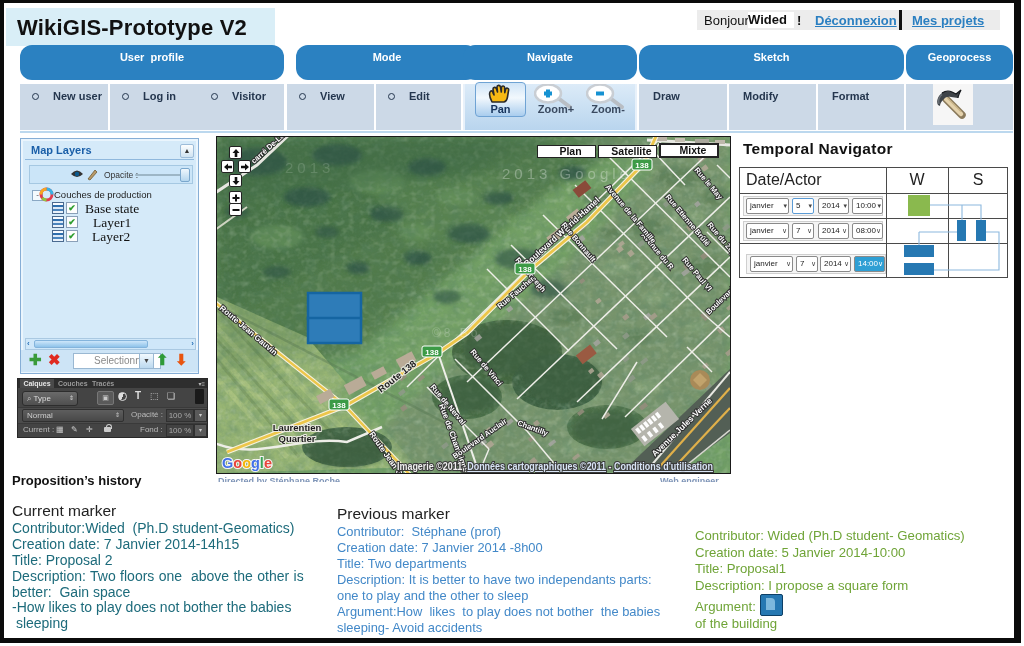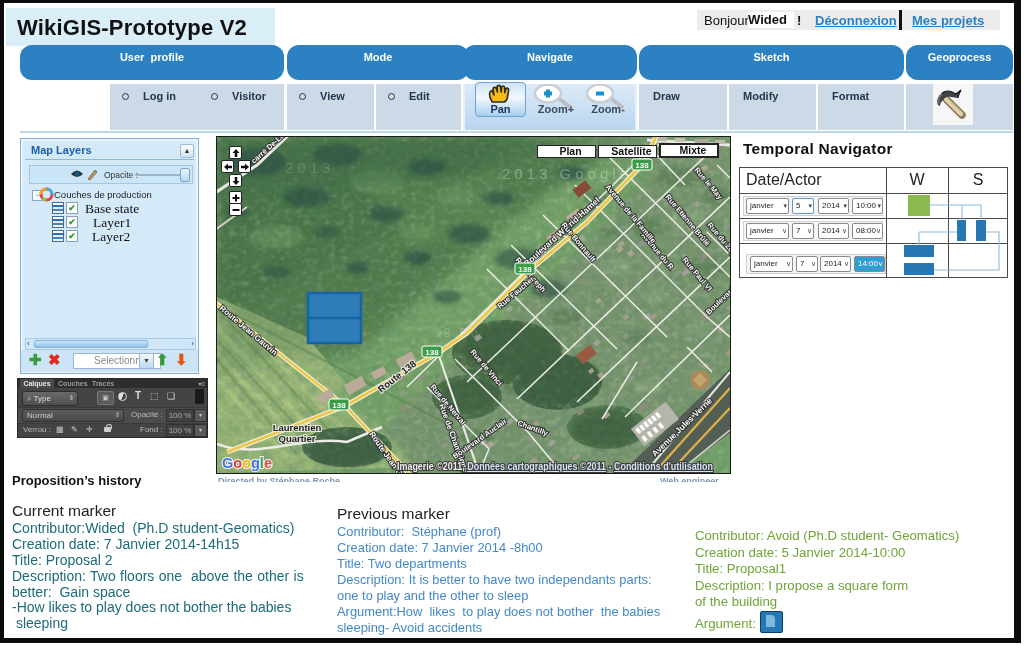--- a/index.html
+++ b/index.html
@@ -32,25 +32,29 @@
 <div class="abs" id="userstrip">
  <span class="abs" style="left:7px;top:3px;">Bonjour</span>
  <span class="abs" style="left:51px;top:2px;width:46px;height:16px;background:#fff;font-weight:700;">Wided</span>
  <span class="abs" style="left:100px;top:3px;font-weight:700;">!</span>
  <a class="lk abs" style="left:118px;top:3px;">Déconnexion</a>
  <span class="abs" style="left:202px;top:0px;width:2.5px;height:20px;background:#111;"></span>
  <a class="lk abs" style="left:215px;top:3px;">Mes projets</a>
 </div>
 
 <div class="abs hdr" style="left:20px;width:264px;">User&nbsp; profile</div>
-<div class="abs hdr" style="left:287px;width:182px;">Mode</div>
+<div class="abs hdr" style="left:296px;width:182px;">Mode</div>
 <div class="abs hdr" style="left:463px;width:174px;">Navigate</div>
 <div class="abs hdr" style="left:639px;width:265px;">Sketch</div>
 <div class="abs hdr" style="left:906px;width:107px;">Geoprocess</div>
 
+<div class="abs cell" style="left:20px;width:88px;">
+      <span class="o"></span>
+      <span class="t">New user</span>
+    </div>
 <div class="abs cell" style="left:110px;width:87px;padding-left:24px;">
       <span class="o"></span>
       <span class="t">Log in</span>
     </div>
 <div class="abs cell" style="left:199px;width:85px;">
       <span class="o"></span>
       <span class="t">Visitor</span>
     </div>
 <div class="abs cell" style="left:287px;width:87px;">
       <span class="o"></span>
@@ -175,21 +179,21 @@
  <span class="abs" style="left:132px;top:12px;font-size:9px;color:#ddd;">⬚</span>
  <span class="abs" style="left:149px;top:12px;font-size:9px;color:#ddd;">❏</span>
  <span class="abs" style="left:177px;top:10px;width:9px;height:15px;background:#1a1a1a;border-radius:1px;"></span>
  <div class="abs" style="left:0;top:28px;width:189px;height:15px;background:#4c4c4c;border-top:1px solid #3a3a3a;border-bottom:1px solid #3a3a3a;">
    <span class="abs" style="left:4px;top:1px;width:100px;height:11px;background:linear-gradient(#5e5e5e,#484848);border:1px solid #303030;border-radius:2px;font-size:8px;color:#ccc;line-height:11px;"><span style="margin-left:4px;">Normal</span><span style="position:absolute;right:3px;font-size:6px;">⇕</span></span>
    <span class="abs" style="left:113px;top:2px;font-size:8px;color:#bbb;">Opacité :</span>
    <span class="abs" style="left:148px;top:1px;width:26px;height:11px;background:#424242;border:1px solid #303030;font-size:8px;color:#aaa;line-height:11px;text-align:center;">100 %</span>
    <span class="abs" style="left:176px;top:1px;width:11px;height:11px;background:#5a5a5a;border:1px solid #303030;font-size:6px;color:#ccc;text-align:center;line-height:11px;">▾</span>
  </div>
  <div class="abs" style="left:0;top:44px;width:189px;height:14px;">
-   <span class="abs" style="left:5px;top:2px;font-size:8px;color:#bbb;">Verrou :</span>
+   <span class="abs" style="left:5px;top:2px;font-size:8px;color:#bbb;">Current :</span>
    <span class="abs" style="left:38px;top:2px;font-size:8px;color:#ccc;">▦</span>
    <span class="abs" style="left:53px;top:2px;font-size:8px;color:#ccc;">✎</span>
    <span class="abs" style="left:68px;top:2px;font-size:8px;color:#ccc;">✛</span>
    <span class="abs" style="left:86px;top:4px;width:7px;height:5px;background:#ccc;border-radius:1px;"></span>
         <span class="abs" style="left:87.5px;top:1px;width:4px;height:4px;border:1px solid #ccc;border-bottom:none;border-radius:3px 3px 0 0;"></span>
    <span class="abs" style="left:122px;top:2px;font-size:8px;color:#bbb;">Fond :</span>
    <span class="abs" style="left:148px;top:1px;width:26px;height:11px;background:#424242;border:1px solid #303030;font-size:8px;color:#aaa;line-height:11px;text-align:center;">100 %</span>
    <span class="abs" style="left:176px;top:1px;width:11px;height:11px;background:#5a5a5a;border:1px solid #303030;font-size:6px;color:#ccc;text-align:center;line-height:11px;">▾</span>
  </div>
 </div>
@@ -616,21 +620,21 @@
   <div style="color:#222;font-size:15.5px;margin-bottom:2px;">Previous marker</div>
   <div>Contributor:&nbsp; Stéphane (prof)</div>
   <div>Creation date: 7 Janvier 2014 -8h00</div>
   <div>Title: Two departments</div>
   <div id="c2a">Description: It is better to have two independants parts:</div>
   <div>one to play and the other to sleep</div>
   <div id="c2b">Argument:How&nbsp; likes&nbsp; to play does not bother&nbsp; the babies</div>
   <div>sleeping- Avoid accidents</div>
 </div>
 <div class="abs" style="left:695px;top:528px;width:318px;font-size:13.2px;line-height:16.5px;color:#6fa437;">
-  <div>Contributor: Avoid (Ph.D student- Geomatics)</div>
+  <div>Contributor: Wided (Ph.D student- Geomatics)</div>
   <div>Creation date: 5 Janvier 2014-10:00</div>
   <div>Title: Proposal1</div>
   <div>Description: I propose a square form</div>
+  <div>Argument: <span style="display:inline-block;width:21px;height:20px;background:#2678b2;border:1.5px solid #0d3f66;border-radius:2px;vertical-align:-5px;position:relative;"><span style="position:absolute;left:5px;top:3px;width:9px;height:12px;background:#7db8dd;border-radius:0 4px 0 0;"></span></span></div>
   <div>of the building</div>
-  <div>Argument: <span style="display:inline-block;width:21px;height:20px;background:#2678b2;border:1.5px solid #0d3f66;border-radius:2px;vertical-align:-5px;position:relative;"><span style="position:absolute;left:5px;top:3px;width:9px;height:12px;background:#7db8dd;border-radius:0 4px 0 0;"></span></span></div>
 </div>
 
 <div id="frame"></div>
 </div>
 </body></html>

